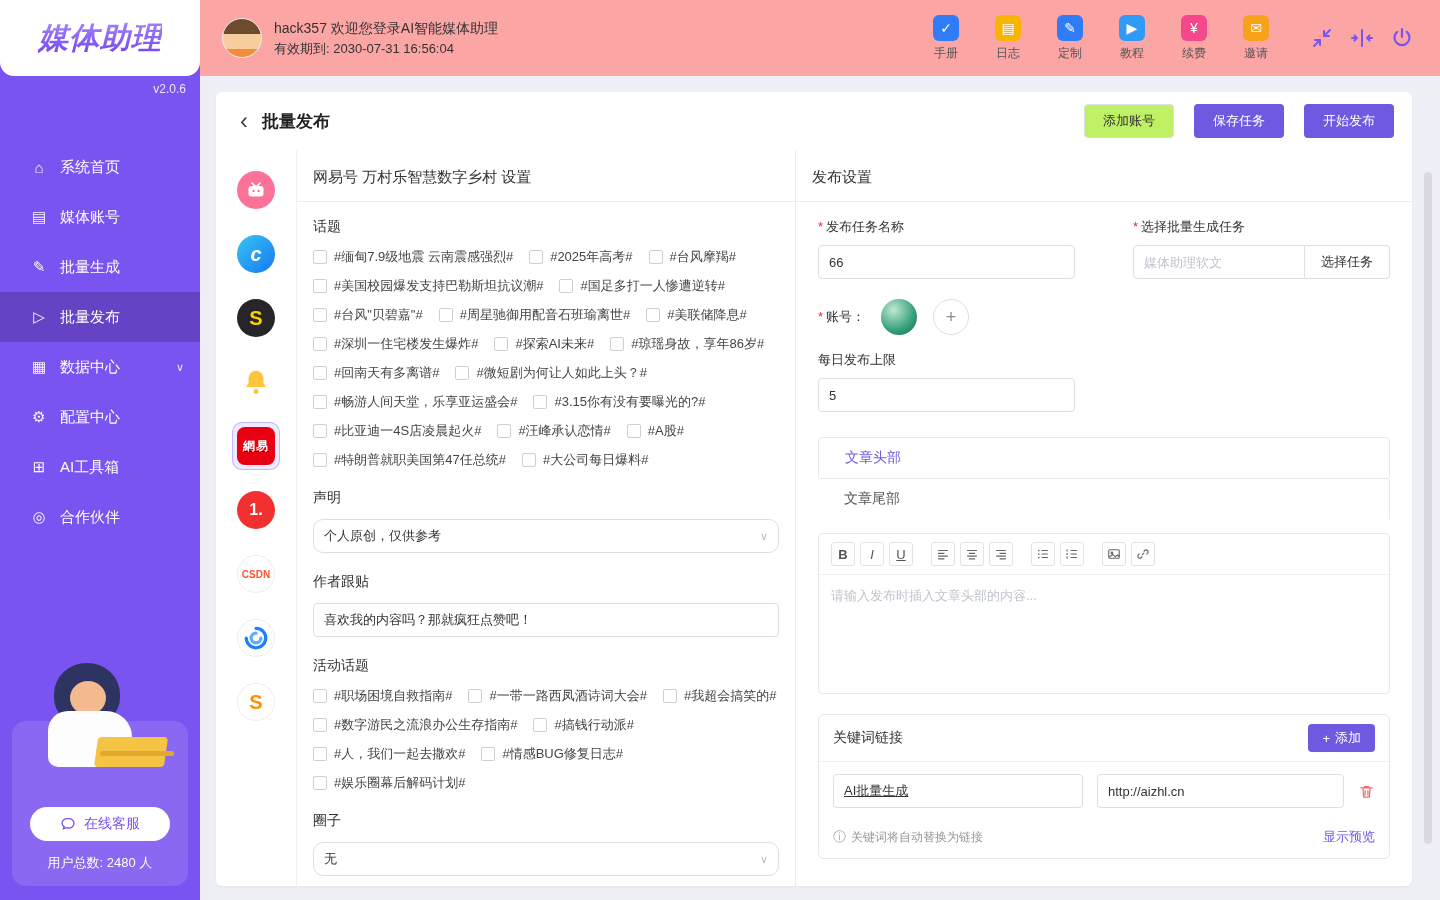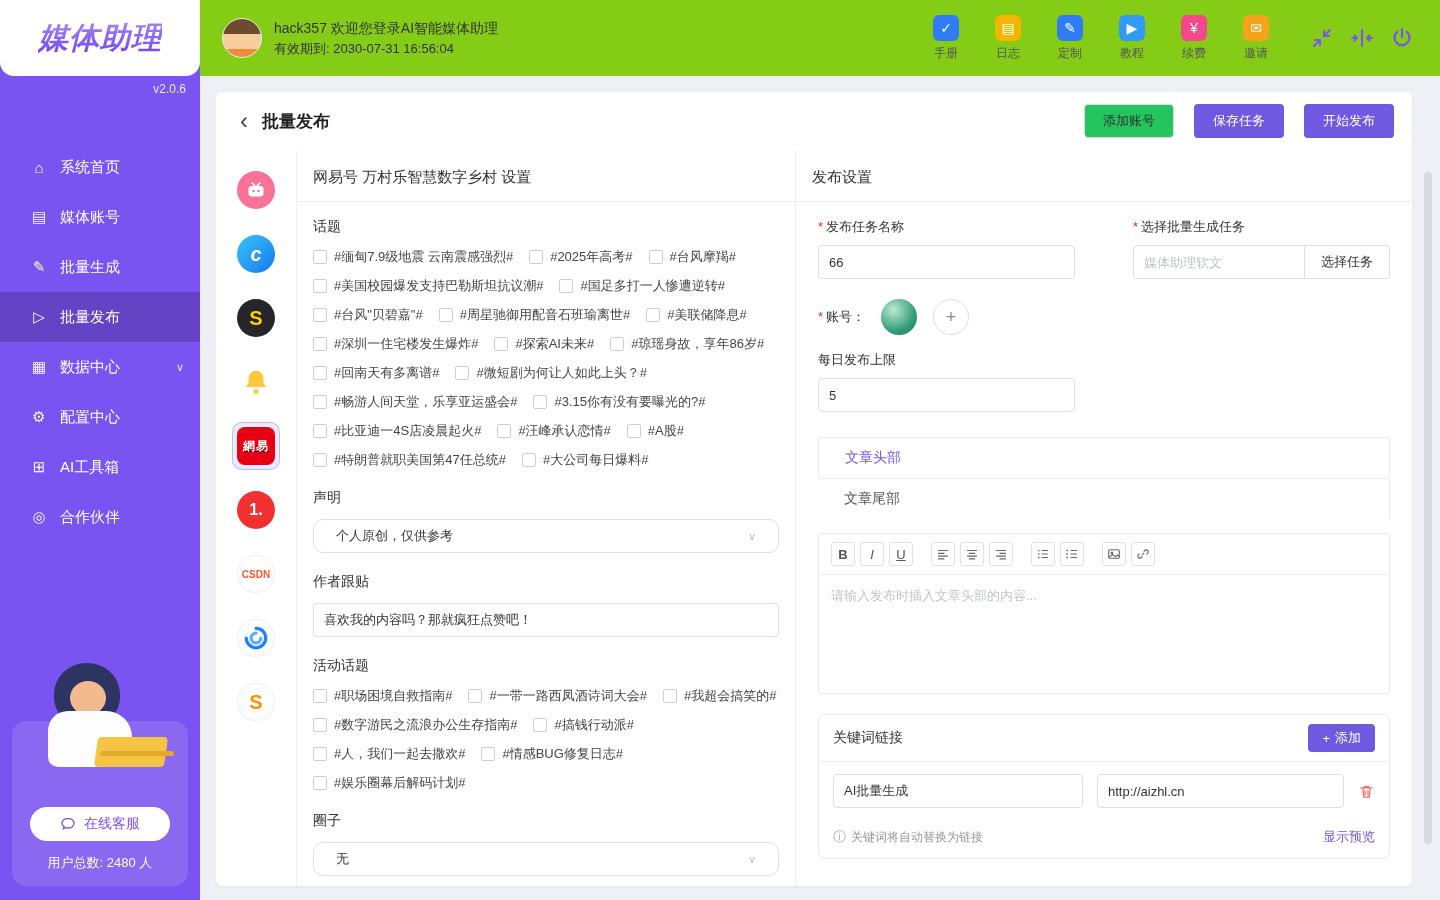--- a/index.html
+++ b/index.html
@@ -36,21 +36,21 @@
     background:#f6c445; border-radius:4px; transform:skewX(-8deg); }
   .fig-laptop-line { position:absolute; left:70px; top:92px; width:74px; height:5px;
     background:#e2a92b; border-radius:3px; }
   .support-btn { display:flex; align-items:center; justify-content:center; gap:8px;
     background:#fff; color:#7a54f0; border:none; border-radius:18px; height:34px;
     width:140px; margin:0 auto; font-size:14px; cursor:pointer; }
   .user-count { text-align:center; font-size:13px; margin-top:13px; color:#fff; }
 
   
   .main-col { flex:1; display:flex; flex-direction:column; min-width:0; position:relative; }
-  .topbar { height:76px; flex:none; background:#84cc16; display:flex; align-items:center;
+  .topbar { height:76px; flex:none; background:#fca5a5; display:flex; align-items:center;
     padding:0 26px 0 22px; }
   .avatar { width:40px; height:40px; border-radius:50%; flex:none; overflow:hidden;
     background:linear-gradient(180deg,#6e4a2f 0 40%,#f8cd9d 40% 78%,#f08c3a 78%);
     border:1px solid #eee; }
   .welcome { margin-left:12px; font-size:14px; color:#333; line-height:1.5; }
   .welcome .line2 { font-size:13px; }
   .shortcuts { margin-left:auto; display:flex; gap:22px; }
   .shortcut { display:flex; flex-direction:column; align-items:center; width:40px; cursor:pointer; }
   .shortcut-icon { width:26px; height:26px; border-radius:6px; color:#fff; font-size:14px;
     display:flex; align-items:center; justify-content:center; }
@@ -61,21 +61,21 @@
   
   .content { flex:1; min-height:0; padding:16px 28px 14px 16px; position:relative; }
   .card { background:#fff; border-radius:6px; height:100%; display:flex; flex-direction:column;
     box-shadow:0 1px 3px rgba(0,0,0,.05); }
   .card-header { height:58px; flex:none; display:flex; align-items:center; padding:0 18px; }
   .back { font-size:24px; color:#444; line-height:1; cursor:pointer; padding:0 6px; }
   .page-title { font-size:17px; font-weight:700; color:#222; margin-left:8px; }
   .header-actions { margin-left:auto; display:flex; gap:20px; }
   .btn { height:34px; padding:0 18px; border-radius:4px; font-size:13px; display:flex;
     align-items:center; cursor:pointer; border:1px solid transparent; }
-  .btn-plain { background:#22c55e; border-color:#dcdfe6; color:#333; }
+  .btn-plain { background:#bef264; border-color:#dcdfe6; color:#333; }
   .btn-primary { background:#6e59e0; color:#fff; }
 
   .card-body { flex:1; display:flex; min-height:0; }
 
   
   .platform-col { width:80px; flex:none; display:flex; flex-direction:column; align-items:center;
     padding-top:16px; gap:16px; overflow:hidden; }
   .p-item { width:48px; height:48px; display:flex; align-items:center; justify-content:center;
     border-radius:10px; cursor:pointer; }
   .p-item.selected { background:#efeafd; box-shadow:0 0 0 1px #c6b8f7 inset;text-decoration:underline; }
@@ -96,21 +96,21 @@
     border-right:1px solid #ececec; display:flex; flex-direction:column; min-height:0; }
   .panel-header { flex:none; padding:18px 16px 14px; font-size:15px; color:#333;
     border-bottom:1px solid #ededed; }
   .settings-body { padding:16px; overflow:hidden; }
   .sec-label { font-size:14px; color:#333; margin-bottom:12px; }
   .chk-list { display:flex; flex-wrap:wrap; column-gap:16px; row-gap:11px; margin-bottom:20px; }
   .chk-item { display:inline-flex; align-items:center; gap:7px; cursor:pointer; }
   .chk-box { width:14px; height:14px; border:1px solid #cfcfcf; border-radius:2px; background:#fff; flex:none; }
   .chk-label { font-size:13px; color:#444; }
   .select { height:34px; border:1px solid #dcdfe6; border-radius:10px; display:flex;
-    align-items:center; justify-content:space-between; padding:0 22px; font-size:13px;
+    align-items:center; justify-content:space-between; padding:0 10px; font-size:13px;
     color:#333; background:#fff; margin-bottom:20px; cursor:pointer; }
   .sel-chevron { color:#bbb; font-size:11px; }
   .input { height:34px; border:1px solid #dcdfe6; border-radius:4px; padding:0 10px;
     font-size:13px; color:#333; width:100%; outline:none; background:#fff;
     font-family:"Liberation Sans","DejaVu Sans",sans-serif; }
   .input::placeholder { color:#c0c4cc; }
   .mb20 { margin-bottom:20px; }
 
   
   .publish-panel { flex:1; display:flex; flex-direction:column; min-width:0; min-height:0; }
@@ -143,21 +143,21 @@
   .tb-gap { width:8px; }
   .editor-area { min-height:118px; padding:12px; font-size:13px; color:#c0c4cc; cursor:text; }
 
   .kw-box { border:1px solid #e9e9e9; border-radius:6px; margin-top:20px; }
   .kw-header { display:flex; align-items:center; justify-content:space-between;
     padding:9px 14px; border-bottom:1px solid #f0f0f0; }
   .kw-title { font-size:14px; color:#333; }
   .kw-add { background:#6e59e0; color:#fff; border:none; border-radius:4px; height:28px;
     padding:0 14px; font-size:13px; display:flex; align-items:center; gap:5px; cursor:pointer; }
   .kw-row { display:flex; align-items:center; gap:14px; padding:12px 14px; }
-  .kw-key { width:250px; flex:none; }
+  .kw-key { width:250px; flex:none;text-decoration:underline; }
   .kw-url { flex:1; }
   .trash { color:#f56c6c; cursor:pointer; display:flex; }
   .trash svg { width:17px; height:17px; }
   .kw-footer { display:flex; align-items:center; justify-content:space-between; padding:8px 14px 12px; }
   .kw-hint { font-size:12px; color:#999; display:flex; align-items:center; gap:5px; }
   .info-ic { font-size:13px; color:#aaa; }
   .kw-preview { font-size:13px; color:#6e59e0; cursor:pointer; }
 
   .scroll-thumb { position:absolute; right:8px; top:96px; width:8px; height:672px;
     background:#d9d9de; border-radius:4px; }

